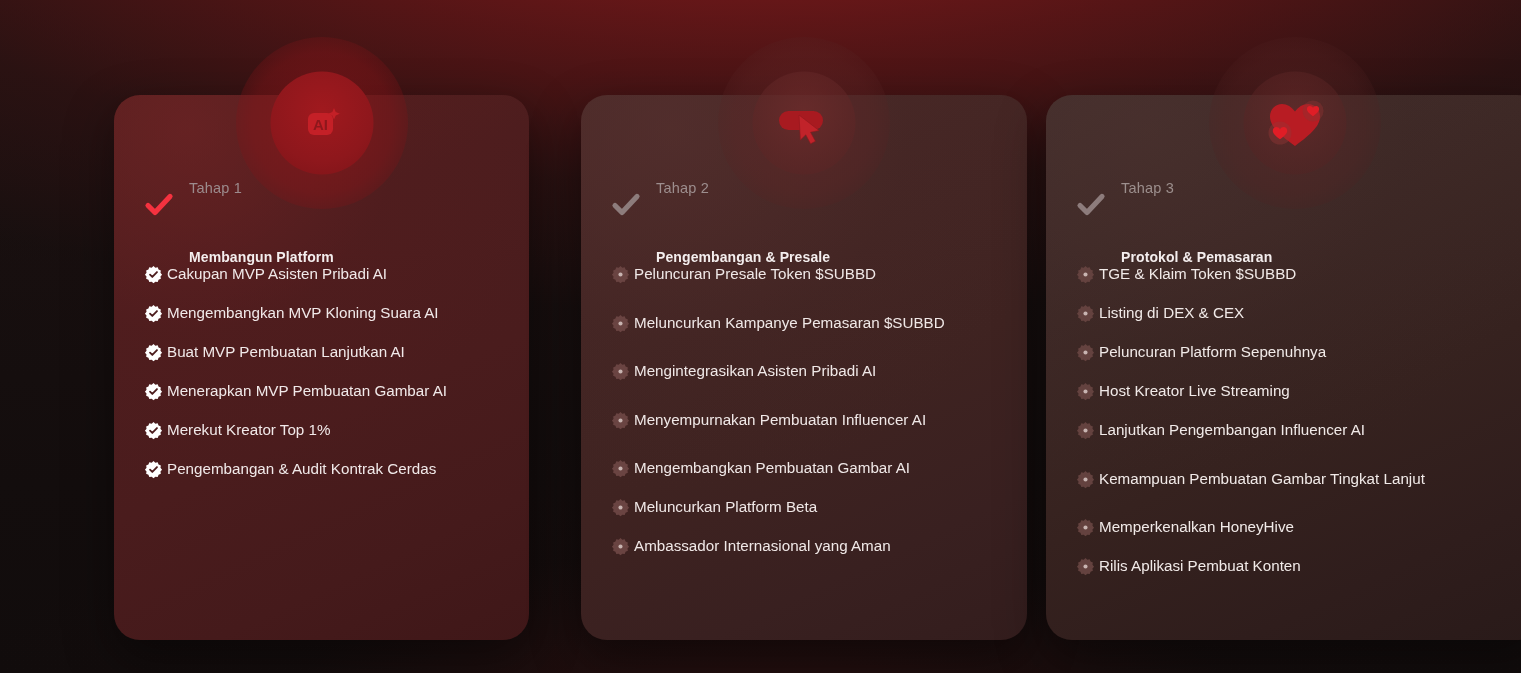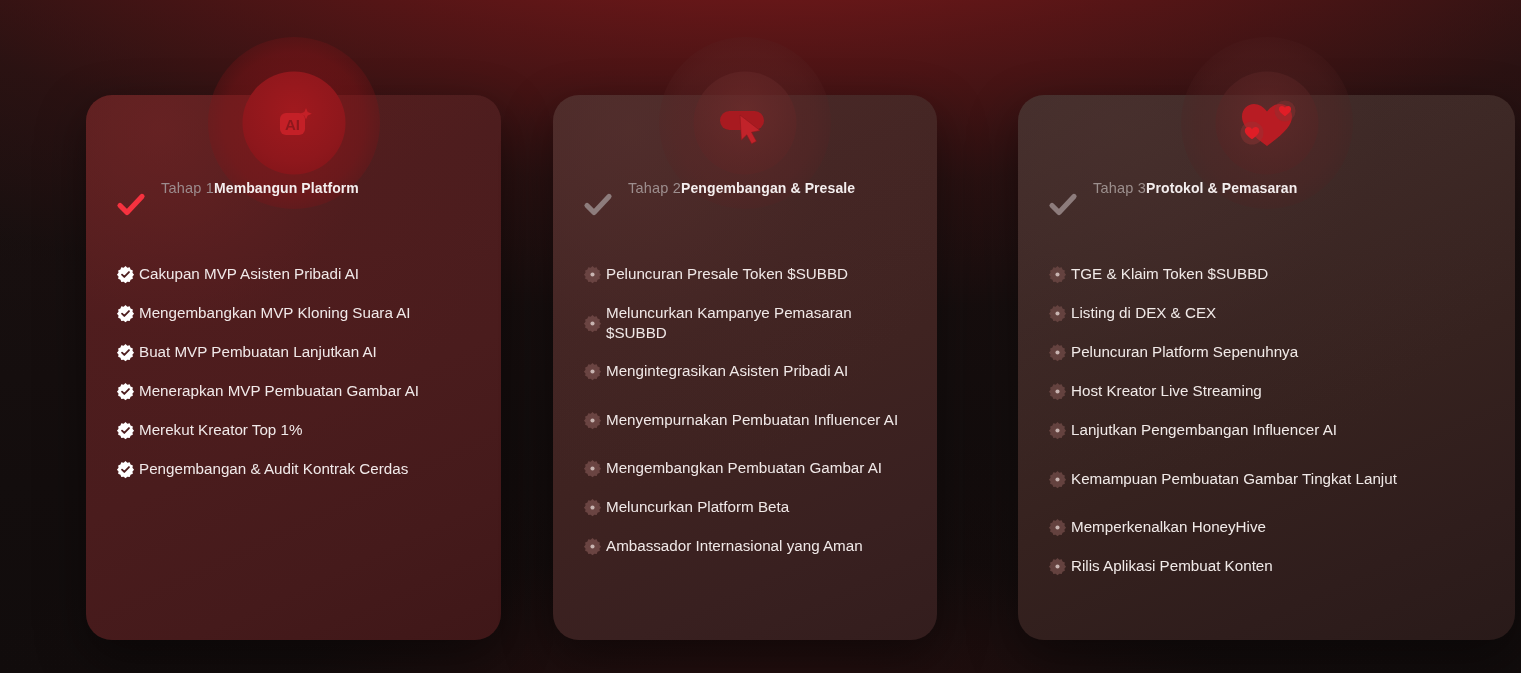--- a/index.html
+++ b/index.html
@@ -13,20 +13,21 @@
     background:
       radial-gradient(130% 95% at 50% -18%, rgba(150,28,30,0.92) 0%, rgba(112,22,24,0.70) 26%, rgba(62,18,19,0.46) 48%, rgba(26,14,14,0.18) 68%, rgba(18,12,12,0) 84%),
       radial-gradient(70% 60% at 50% 108%, rgba(95,22,22,0.30) 0%, rgba(40,15,15,0.10) 45%, rgba(18,12,12,0) 75%),
       linear-gradient(180deg,#1b1312 0%,#170f0f 40%,#130d0d 72%,#110c0c 100%),
       #130d0d;
   }
   
   .card{
     position:absolute; top:95px; height:545px; border-radius:26px;
     overflow:visible;
+    margin-left:28px;
   }
   .card .surface{
     position:absolute; inset:0; border-radius:26px;
   }
   .card1 .surface{
     background:
       radial-gradient(120% 90% at 18% 6%, rgba(117,36,38,0.55) 0%, rgba(88,28,30,0.22) 42%, rgba(60,20,22,0) 72%),
       linear-gradient(155deg,#56201f 0%,#4d1d1e 30%,#4a1c1d 58%,#451a1b 80%,#3f1718 100%);
     box-shadow:0 18px 50px rgba(0,0,0,0.42);
   }
@@ -36,21 +37,21 @@
       linear-gradient(155deg,#4b2a28 0%,#452624 28%,#3f2321 56%,#392020 80%,#331d1d 100%);
     box-shadow:0 18px 50px rgba(0,0,0,0.42);
   }
   .card3 .surface{
     background:
       radial-gradient(120% 90% at 20% 6%, rgba(78,50,48,0.40) 0%, rgba(60,38,37,0.16) 44%, rgba(44,28,28,0) 74%),
       linear-gradient(155deg,#45302d 0%,#3e2926 30%,#36221f 58%,#2f1d1c 82%,#291a19 100%);
     box-shadow:0 18px 50px rgba(0,0,0,0.42);
   }
   .card1{ left:86px;  width:415px; }
-  .card2{ left:553px; width:384px; }
+  .card2{ left:553px; width:446px; }
   .card3{ left:1018px;width:497px; }
 
   
   .emblem{
     position:absolute; top:-58px; left:50%; transform:translateX(-50%);
     width:172px; height:172px; border-radius:50%;
     display:flex; align-items:center; justify-content:center;
   }
   .emb-ring-out{
     position:absolute; inset:0; border-radius:50%;
@@ -63,21 +64,21 @@
   .e1 .emb-ring-in { background:radial-gradient(circle at 50% 38%, #a0191e 0%, #8e171c 62%, #7c1418 100%); }
   .e2 .emb-ring-out{ background:radial-gradient(circle at 50% 50%, rgba(104,40,40,0.46) 0%, rgba(92,36,36,0.38) 58%, rgba(80,32,32,0.18) 76%, rgba(60,24,24,0) 88%); }
   .e2 .emb-ring-in { background:radial-gradient(circle at 50% 38%, rgba(112,44,44,0.62) 0%, rgba(96,38,38,0.52) 62%, rgba(84,34,34,0.42) 100%); }
   .e3 .emb-ring-out{ background:radial-gradient(circle at 50% 50%, rgba(96,40,40,0.44) 0%, rgba(84,34,34,0.36) 58%, rgba(72,30,30,0.16) 76%, rgba(54,22,22,0) 88%); }
   .e3 .emb-ring-in { background:radial-gradient(circle at 50% 38%, rgba(104,42,42,0.55) 0%, rgba(88,36,36,0.46) 62%, rgba(76,32,32,0.36) 100%); }
   .emb-glyph{ position:relative; z-index:3; width:70px; height:70px; display:flex; align-items:center; justify-content:center; }
 
   
   .head{ position:absolute; left:30px; top:85px; display:flex; align-items:flex-start; gap:15px; }
   .head-check{ width:30px; height:30px; flex:none; margin-top:11px; }
-  .head-text{ display:flex; flex-direction:row; }
+  .head-text{ display:flex; flex-direction:column;gap:48px; }
   .stage{ font-size:14.5px; letter-spacing:.2px; margin-bottom:5px; }
   .c1 .stage{ color:#9c8b8d; }
   .c2 .stage{ color:#9d8e8e; }
   .c3 .stage{ color:#9c8f8d; }
   .title{ font-size:14px; font-weight:700; color:#f4eeee; letter-spacing:.1px; line-height:1.15; }
 
   
   .list{ position:absolute; left:30px; right:24px; top:160px; }
   .row{ display:flex; align-items:center; gap:4px; min-height:39px; padding:0; }
   .row .bullet{ width:19px; height:19px; flex:none; }

